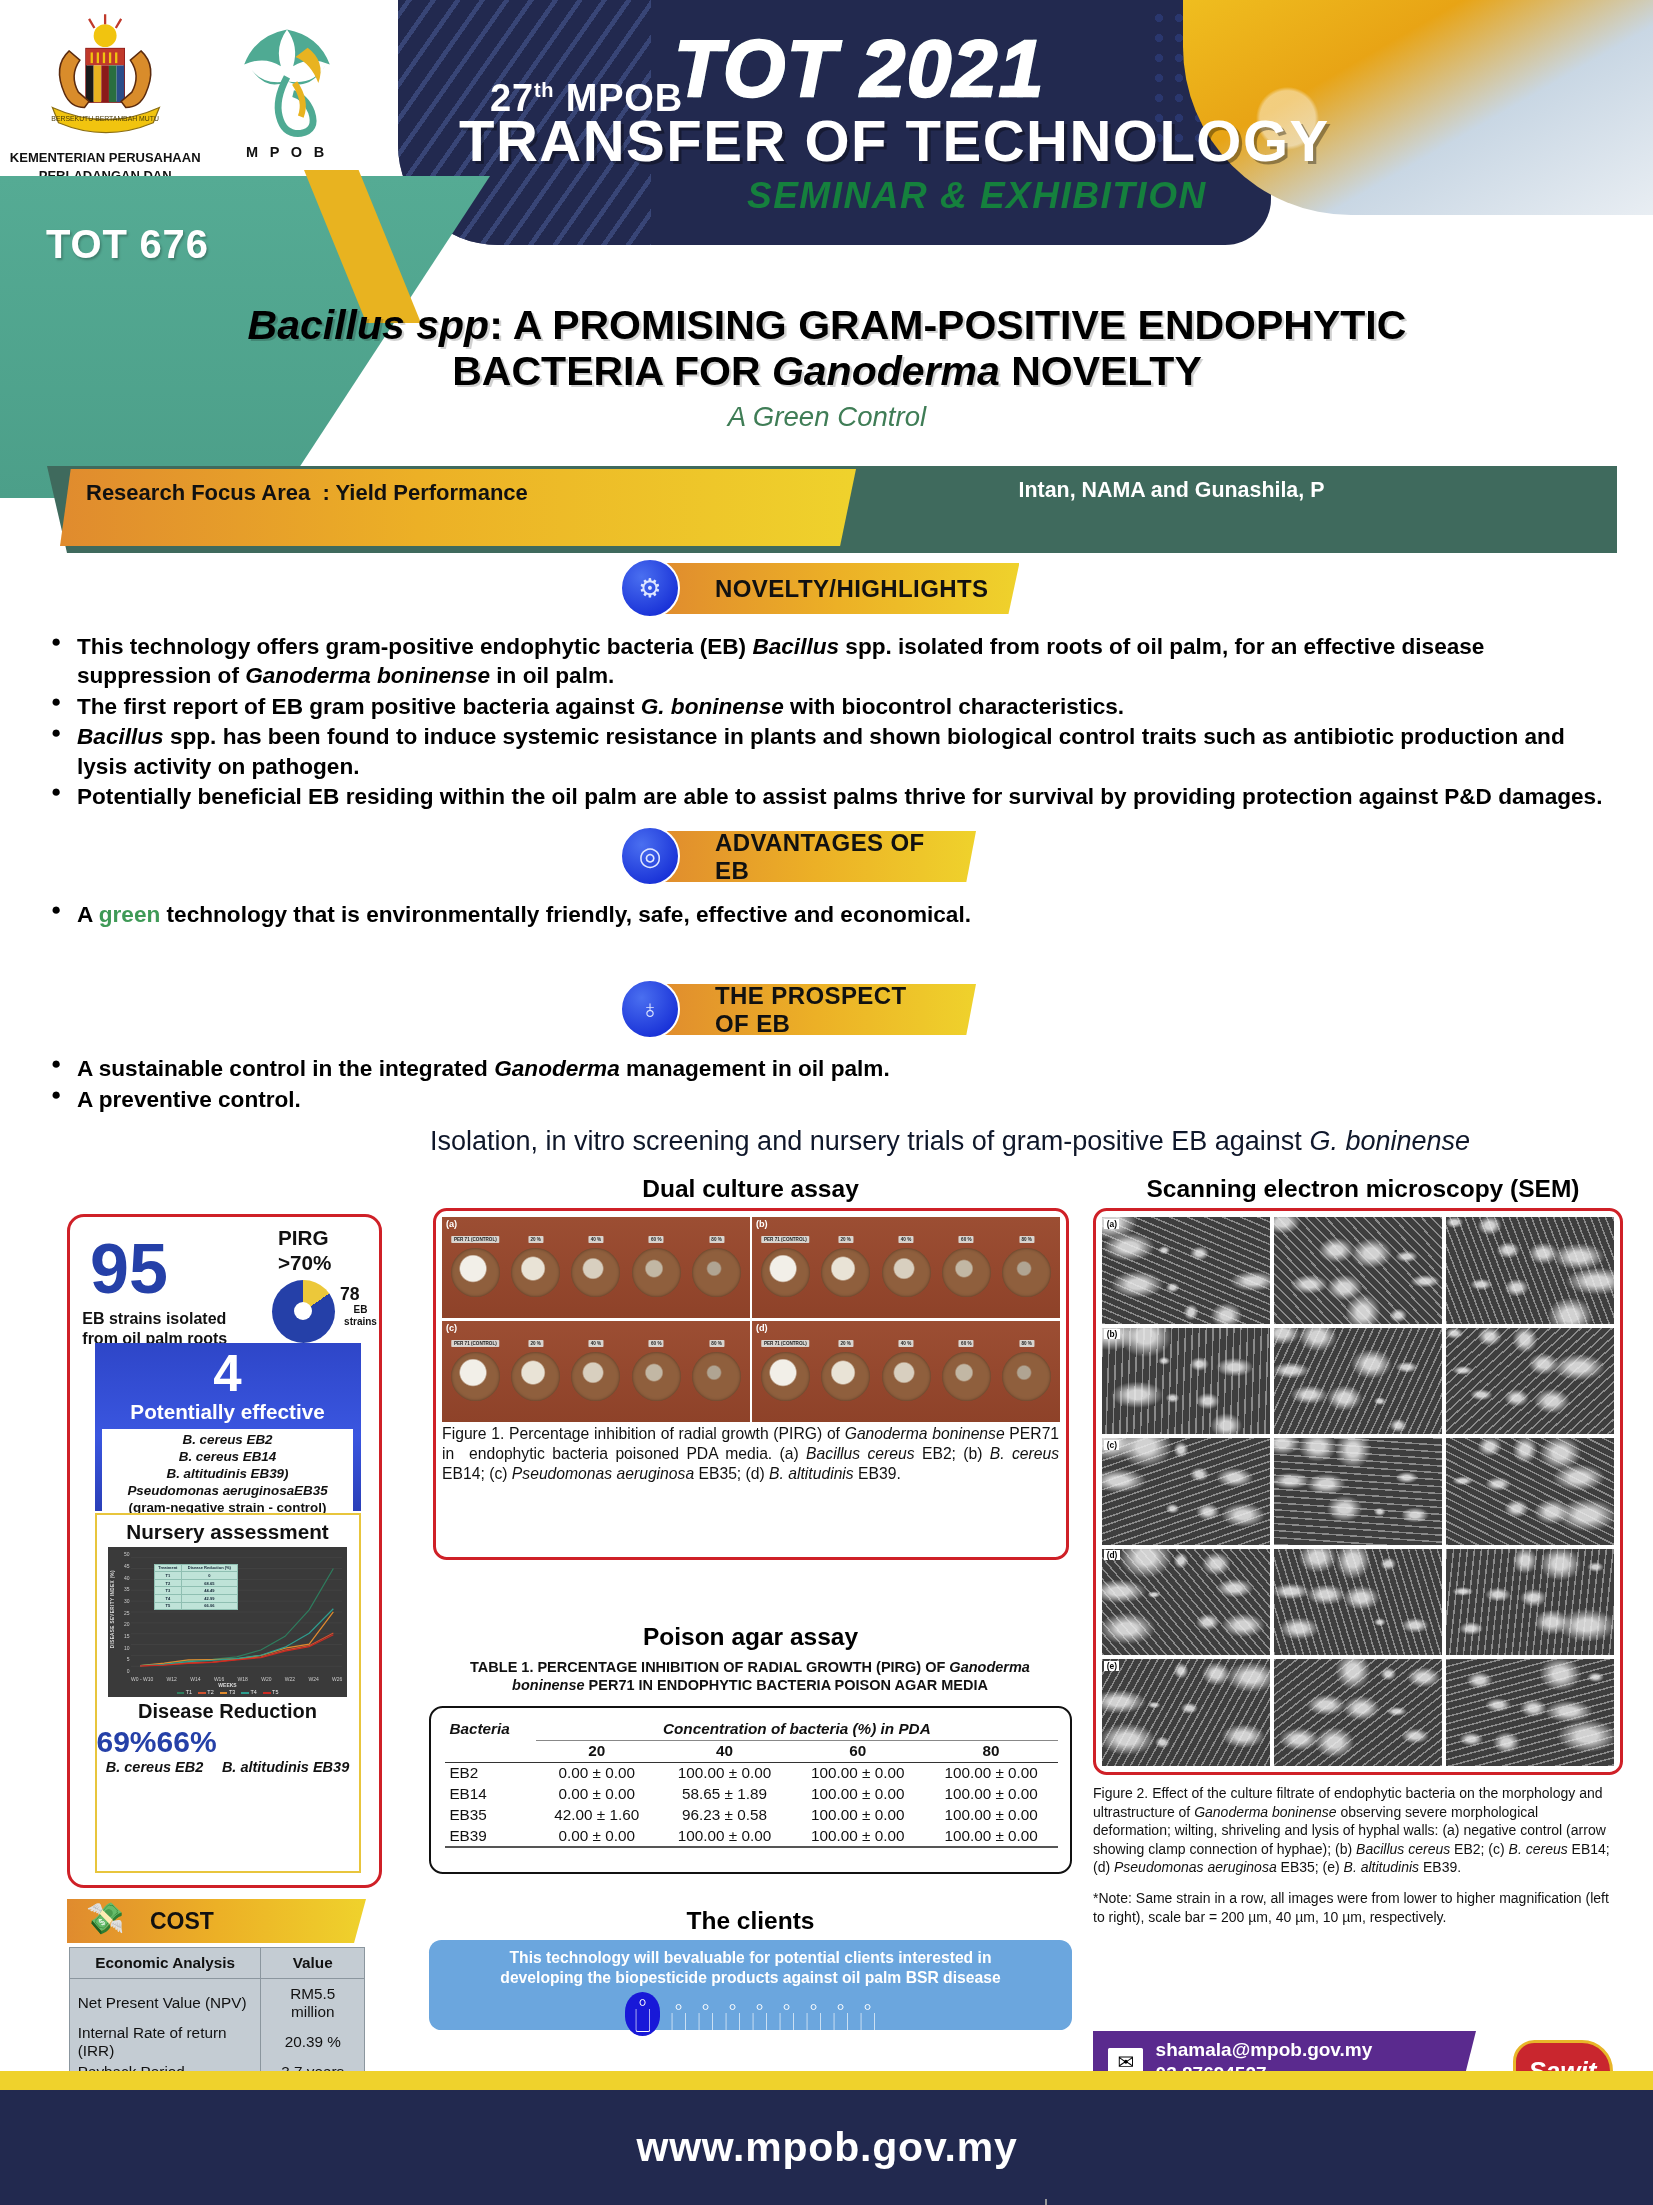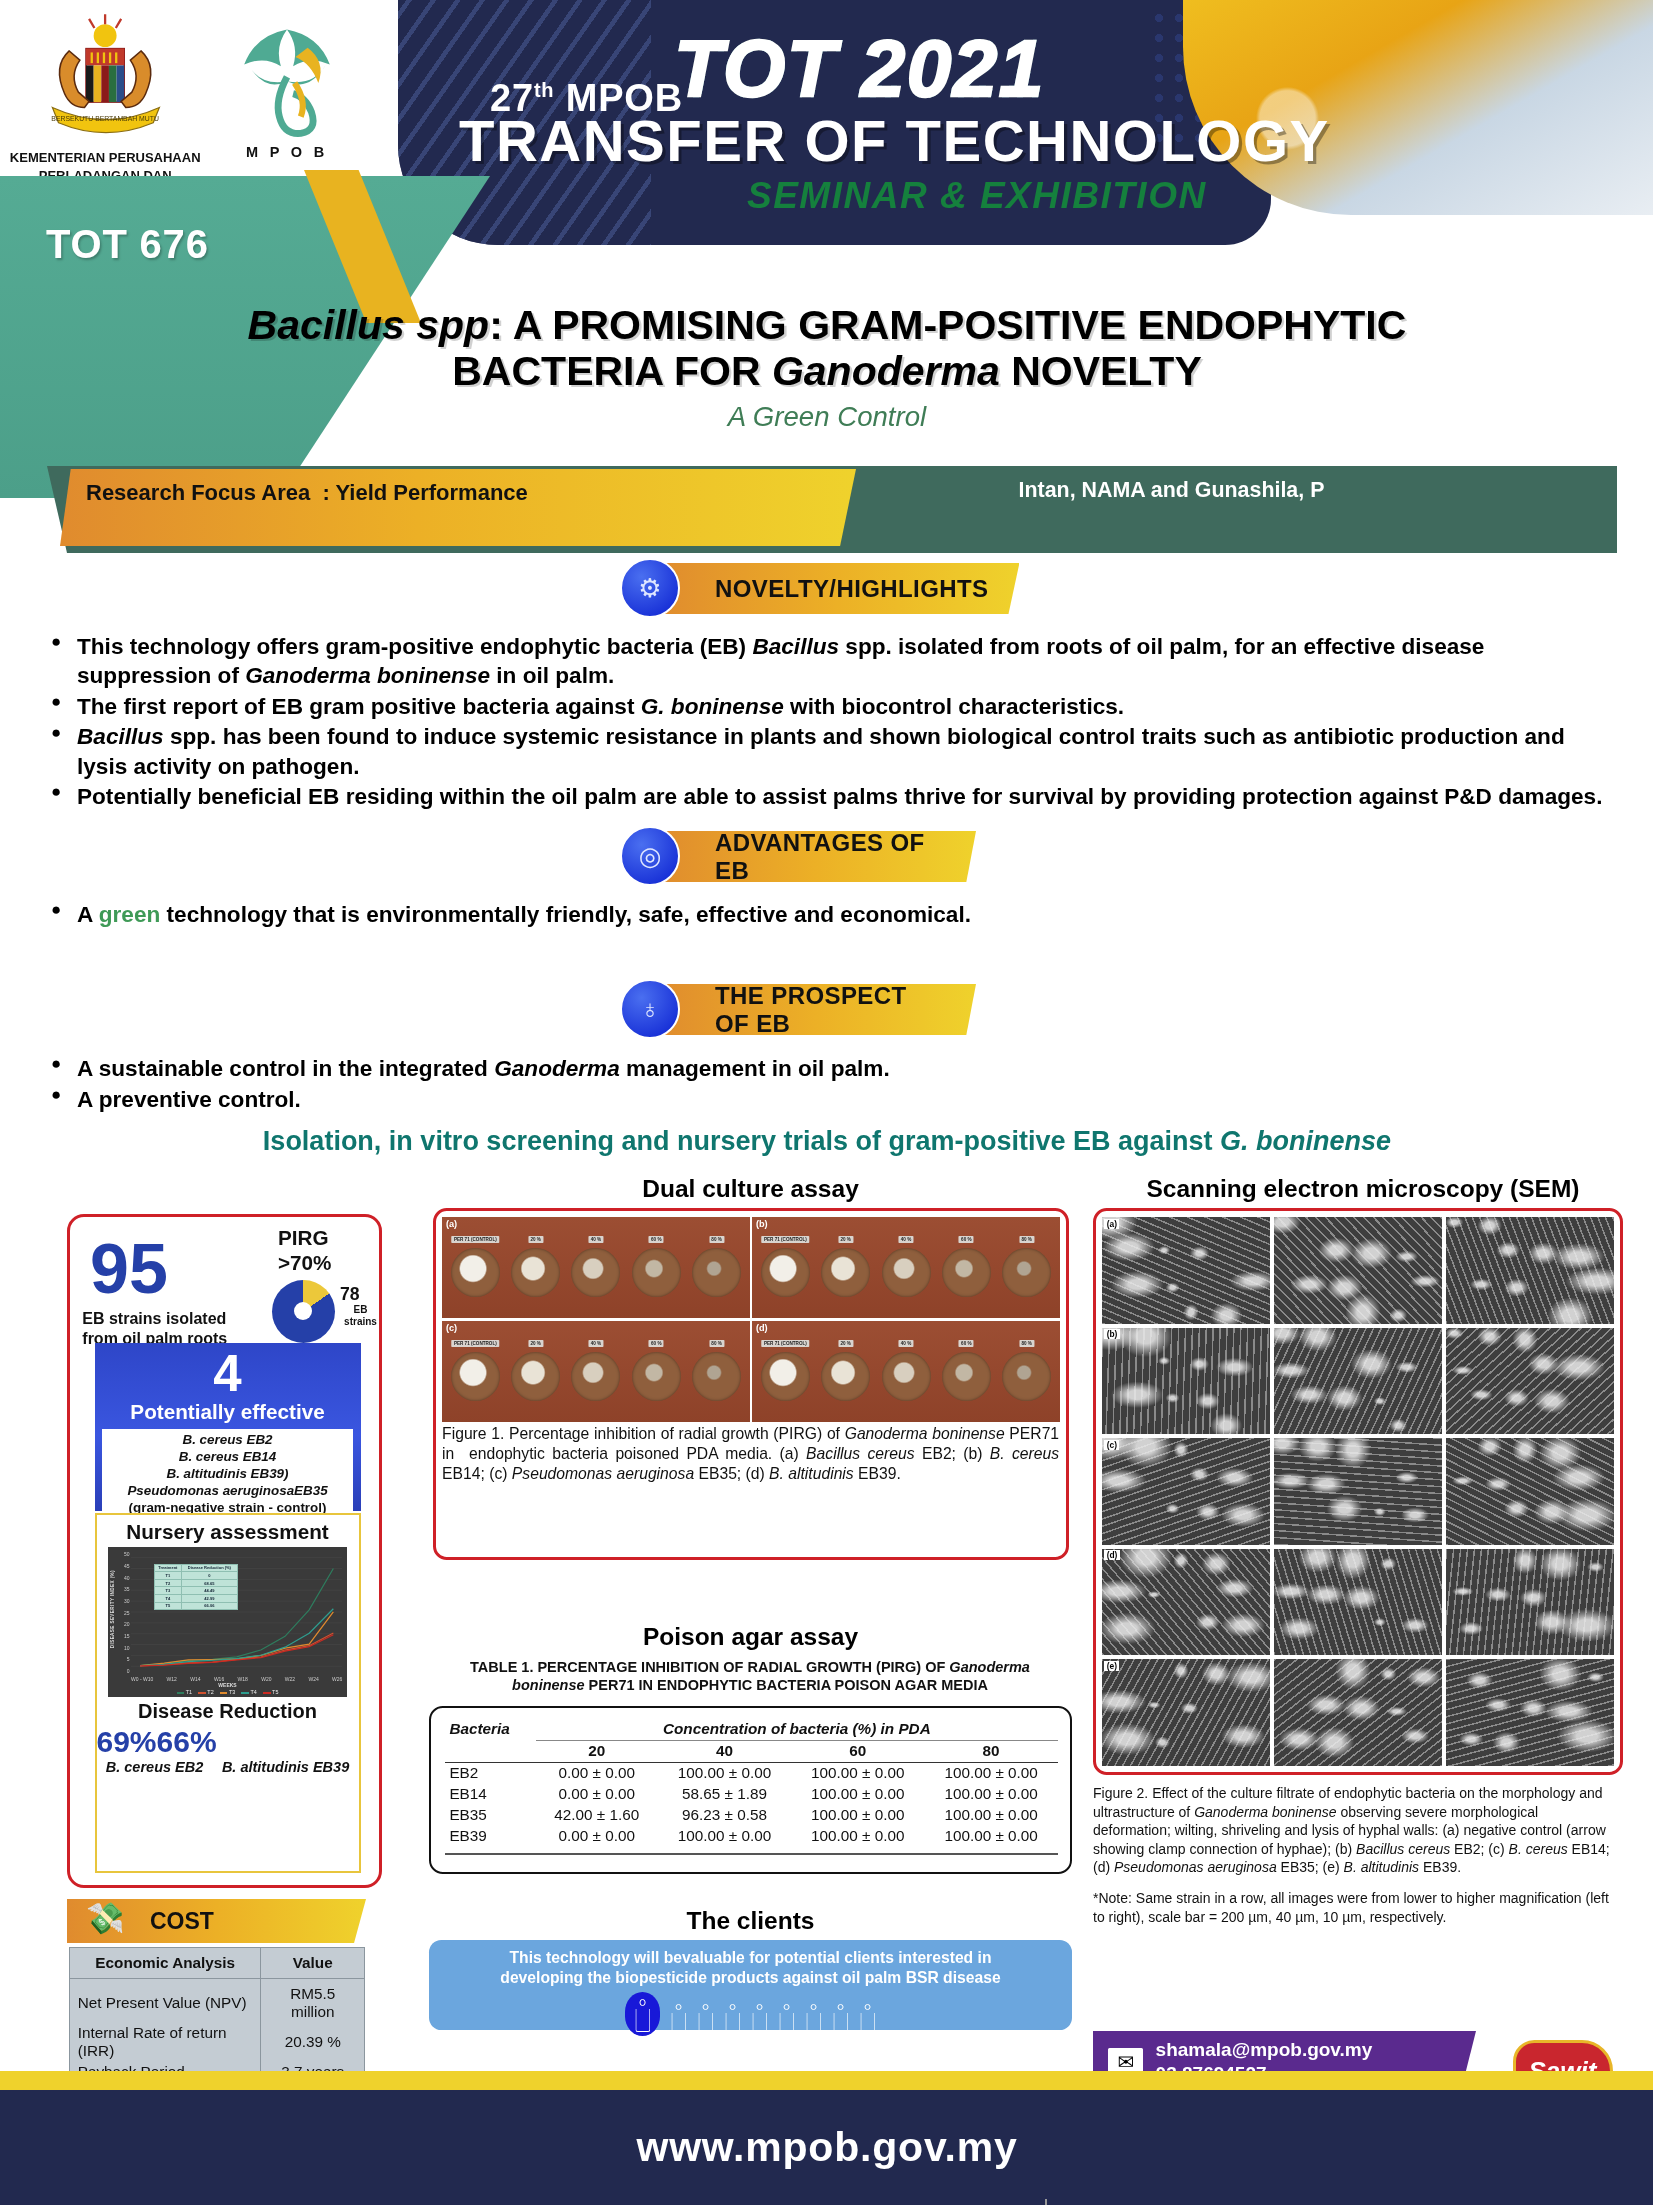--- a/index.html
+++ b/index.html
@@ -144,22 +144,22 @@
     content:"●"; position:absolute; left:0; top:-0.8px; font-size:17px; color:#000;
   }
   .bullets i { font-style:italic; }
   #list-novelty { top:632px; }
   #list-adv { top:900px; }
   #list-prospect { top:1054px; }
   .green-word { color:#3f9a57; }
 
   
   .section-heading {
-    position:absolute; left:184px; top:1126px; width:1286px; text-align:center;
-    font-size:27px; font-weight:bold; color:#0f766e;
+    position:absolute; left:184px; top:1126px; width:1286px; text-align:right;
+    font-size:27px; font-weight:normal; color:#0f172a;
   }
   .section-heading i { font-style:italic; }
 
   
   .col-head { position:absolute; font-size:24.5px; font-weight:bold; color:#000; text-align:center; }
   #head-dual { left:429px; top:1175px; width:643px; }
   #head-sem  { left:1095px; top:1175px; width:536px; }
   #head-poison { left:429px; top:1623px; width:643px; }
   #head-clients { left:429px; top:1907px; width:643px; }
 
@@ -305,21 +305,21 @@
   .t1 {
     position:absolute; left:13.8px; top:10.7px; width:613px;
     border-collapse:collapse; font-size:15.3px; color:#111;
   }
   .t1 .hdr-bact { font-style:italic; font-weight:bold; text-align:left; padding-left:4.6px; }
   .t1 .hdr-conc { font-style:italic; font-weight:bold; text-align:center; border-bottom:1.5px solid #888; }
   .t1 td, .t1 th { padding:1.5px 3.1px; }
   .t1 .subhdr td { text-align:center; font-weight:bold; border-bottom:1.5px solid #333; }
   .t1 tbody td { text-align:center; }
   .t1 tbody td:first-child { text-align:left; padding-left:4.6px; }
-  .t1 tbody tr:last-child td { border-bottom:2.3px double #555; padding-bottom:8px; }
+  .t1 tbody tr:last-child td { border-bottom:2.3px double #555; padding-bottom:1px; }
 
   
   .clients-box {
     position:absolute; left:429px; top:1940px; width:643px; height:90px;
     background:#6ba6de; border-radius:12.3px; padding:7.7px 10.7px 0 10.7px;
   }
   .clients-text {
     text-align:center; color:#fff; font-size:15.7px; font-weight:bold; line-height:1.3;
   }
   .people { display:flex; align-items:flex-end; justify-content:center; gap:10px; margin-top:3.1px; }

